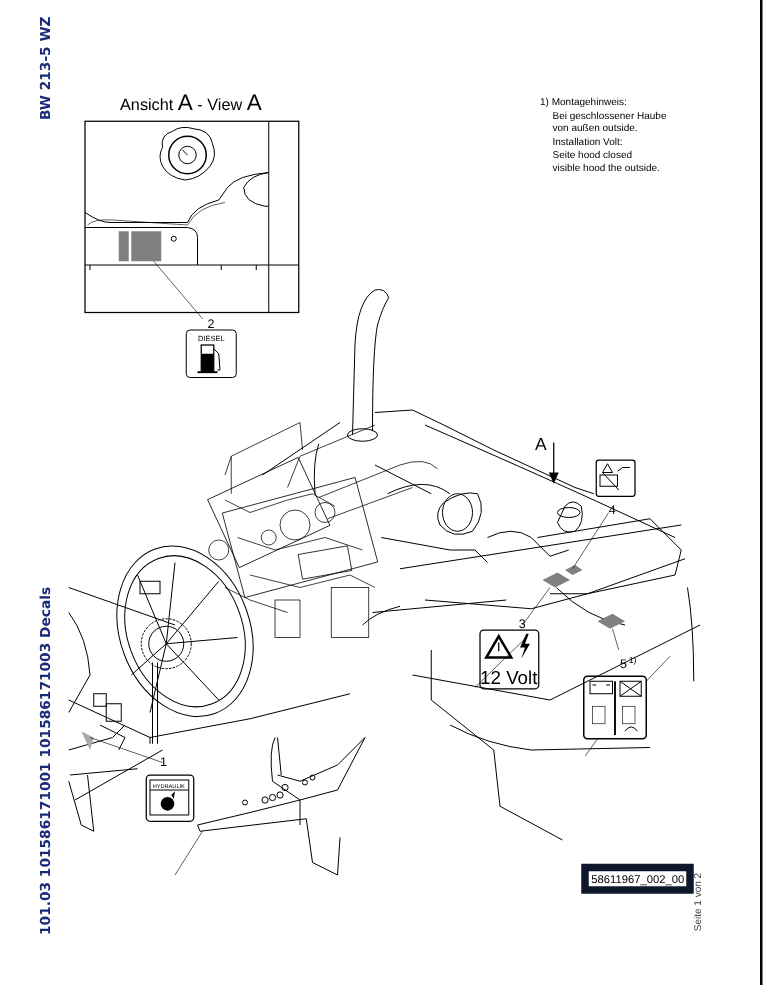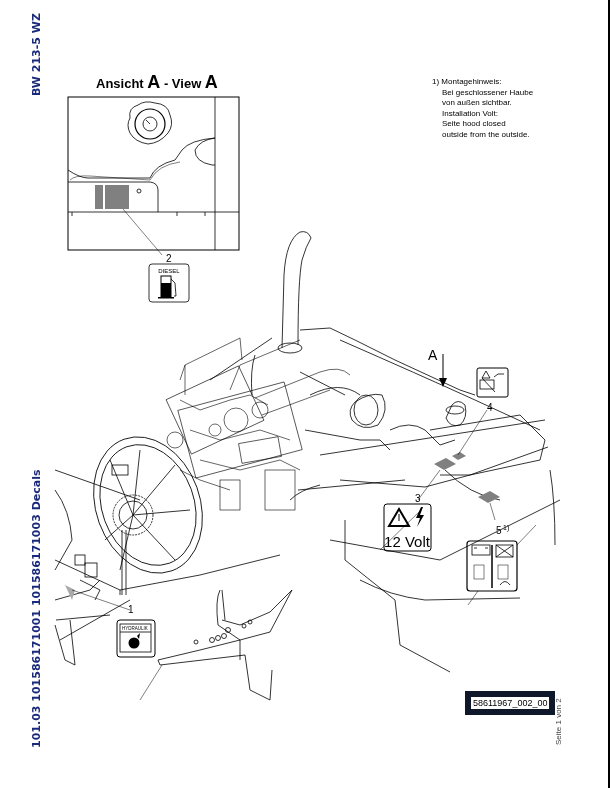--- a/index.html
+++ b/index.html
@@ -2,21 +2,21 @@
 <html><head>
 <meta charset="utf-8">
 <style>
   html, body { margin:0; padding:0; background:#fff; }
   body { width:611px; height:788px; position:relative; overflow:hidden; font-family:"Liberation Sans", sans-serif; color:#000; }
   .right-border { position:absolute; left:608px; top:0; width:2px; height:788px; background:#000; }
   .vtext { position:absolute; white-space:nowrap; transform-origin:left top; transform:rotate(-90deg); font-family:"DejaVu Sans", sans-serif; font-weight:bold; color:#1a2a7a; font-size:11px; }
   .model { left:30px; top:96px; }
   .docid { left:30px; top:748px; }
   .page-num { position:absolute; left:554px; top:745px; transform-origin:left top; transform:rotate(-90deg); white-space:nowrap; font-size:8px; color:#444; }
-  .view-title { position:absolute; left:96px; top:72px; font-size:13px;font-weight:bold; }
+  .view-title { position:absolute; left:96px; top:72px; font-size:13px; }
   .view-title .big { font-size:18px; }
   .note { position:absolute; left:432px; top:77px; font-size:8px; line-height:10.5px; }
   .note .indent { padding-left:10px; }
   .ref-box { position:absolute; left:465px; top:691px; border:6px solid #0f172a; font-size:9px; padding:0 2px; line-height:12px; }
   svg.drawing { position:absolute; left:0; top:0; }
   .label-text { font-family:"Liberation Sans", sans-serif; }
 </style>
 </head>
 <body>
 
@@ -26,24 +26,24 @@
 <div class="vtext docid">101.03 101586171001 101586171003 Decals</div>
 <div class="page-num">Seite 1 von 2</div>
 
 <div class="view-title">
   <span>Ansicht </span><span class="big">A</span><span> - View </span><span class="big">A</span>
 </div>
 
 <div class="note">
   <div><span>1)</span> <span>Montagehinweis:</span></div>
   <div class="indent">Bei geschlossener Haube</div>
-  <div class="indent">von außen sichtbar.</div>
+  <div class="indent">von außen outside.</div>
   <div class="indent">Installation Volt:</div>
   <div class="indent">Seite hood closed</div>
-  <div class="indent">outside from the outside.</div>
+  <div class="indent">visible hood the outside.</div>
 </div>
 
 <div class="ref-box">58611967_002_00</div>
 
 <svg class="drawing" width="611" height="788" viewBox="0 0 611 788" fill="none" stroke="#000" stroke-width="0.8">
 
   <g>
     <rect x="68" y="97" width="171" height="153" stroke-width="1"></rect>
     <line x1="215" y1="97" x2="215" y2="250"></line>
     <path d="M68 170 Q80 178 88 178 L150 178 Q155 165 175 160 L182 150 Q190 140 215 138"></path>

